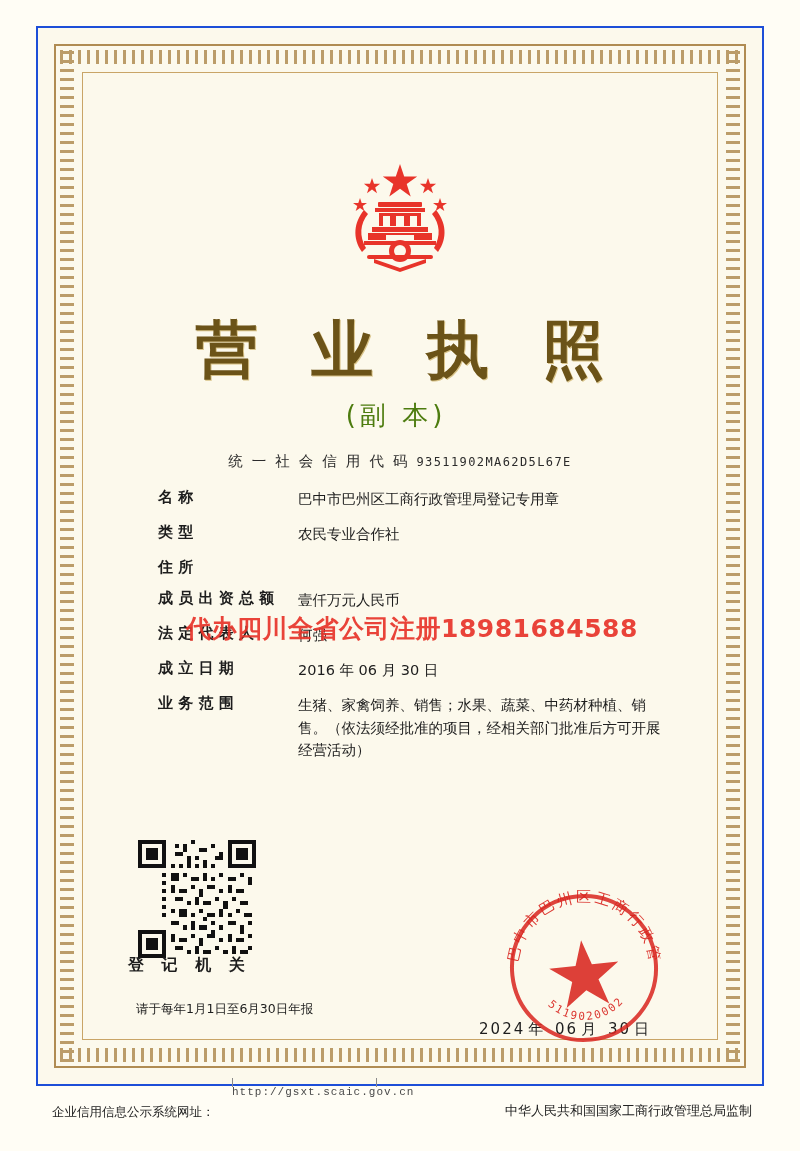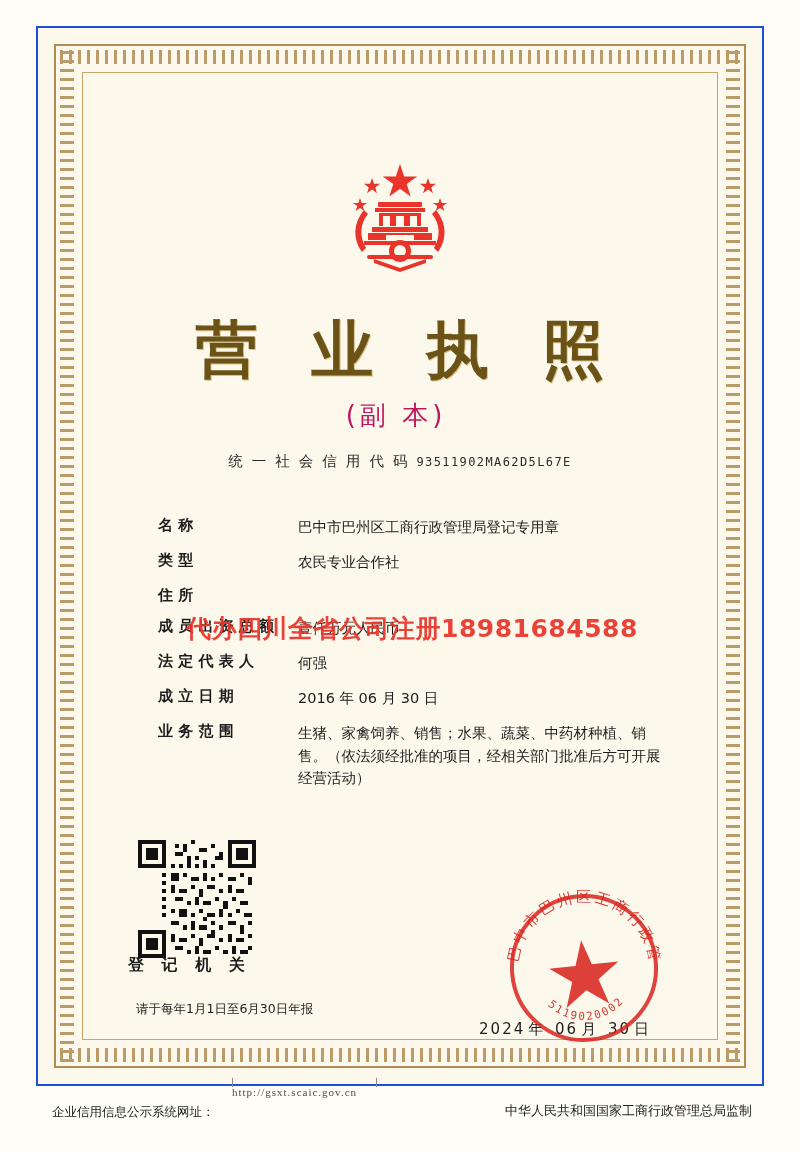--- a/index.html
+++ b/index.html
@@ -92,21 +92,21 @@
     color: #6b5318;
     text-shadow: 1px 1px 0 #d9c48a;
   }
   .subtitle {
     position: absolute;
     top: 318px;
     left: 0; right: 8px;
     text-align: center;
     font-size: 26px;
     letter-spacing: 4px;
-    color: #be185d;
+    color: #4d7c0f;
   }
   .credit-code {
     position: absolute;
     top: 372px;
     left: 0; right: 0;
     text-align: center;
     font-size: 14.5px;
     letter-spacing: 2.2px;
     color: #2b2b2b;
   }
@@ -115,21 +115,20 @@
     font-family: "DejaVu Sans Mono", "Liberation Mono", monospace;
     font-size: 12px;
   }
 
   
   .fields {
     position: absolute;
     top: 408px;
     left: 68px;
     right: 42px;
-    margin-top: 28px;
   }
   .row {
     display: flex;
     align-items: flex-start;
     margin-bottom: 12.5px;
   }
   .row .label {
     width: 124px;
     flex: 0 0 124px;
     font-size: 15px;
@@ -210,21 +209,21 @@
     font-size: 12.5px;
     color: #1d1d1d;
   }
 
   
   .bottom-url {
     position: absolute;
     left: 232px;
     top: 1086px;
     font-size: 11px;
-    font-family: Liberation Serif, serif;
+    font-family: Liberation Mono, monospace;
     color: #4a4a4a;
     letter-spacing: 1px;
   }
   .bottom-left {
     position: absolute;
     left: 52px;
     top: 1104px;
     font-size: 12.5px;
     color: #222;
   }

